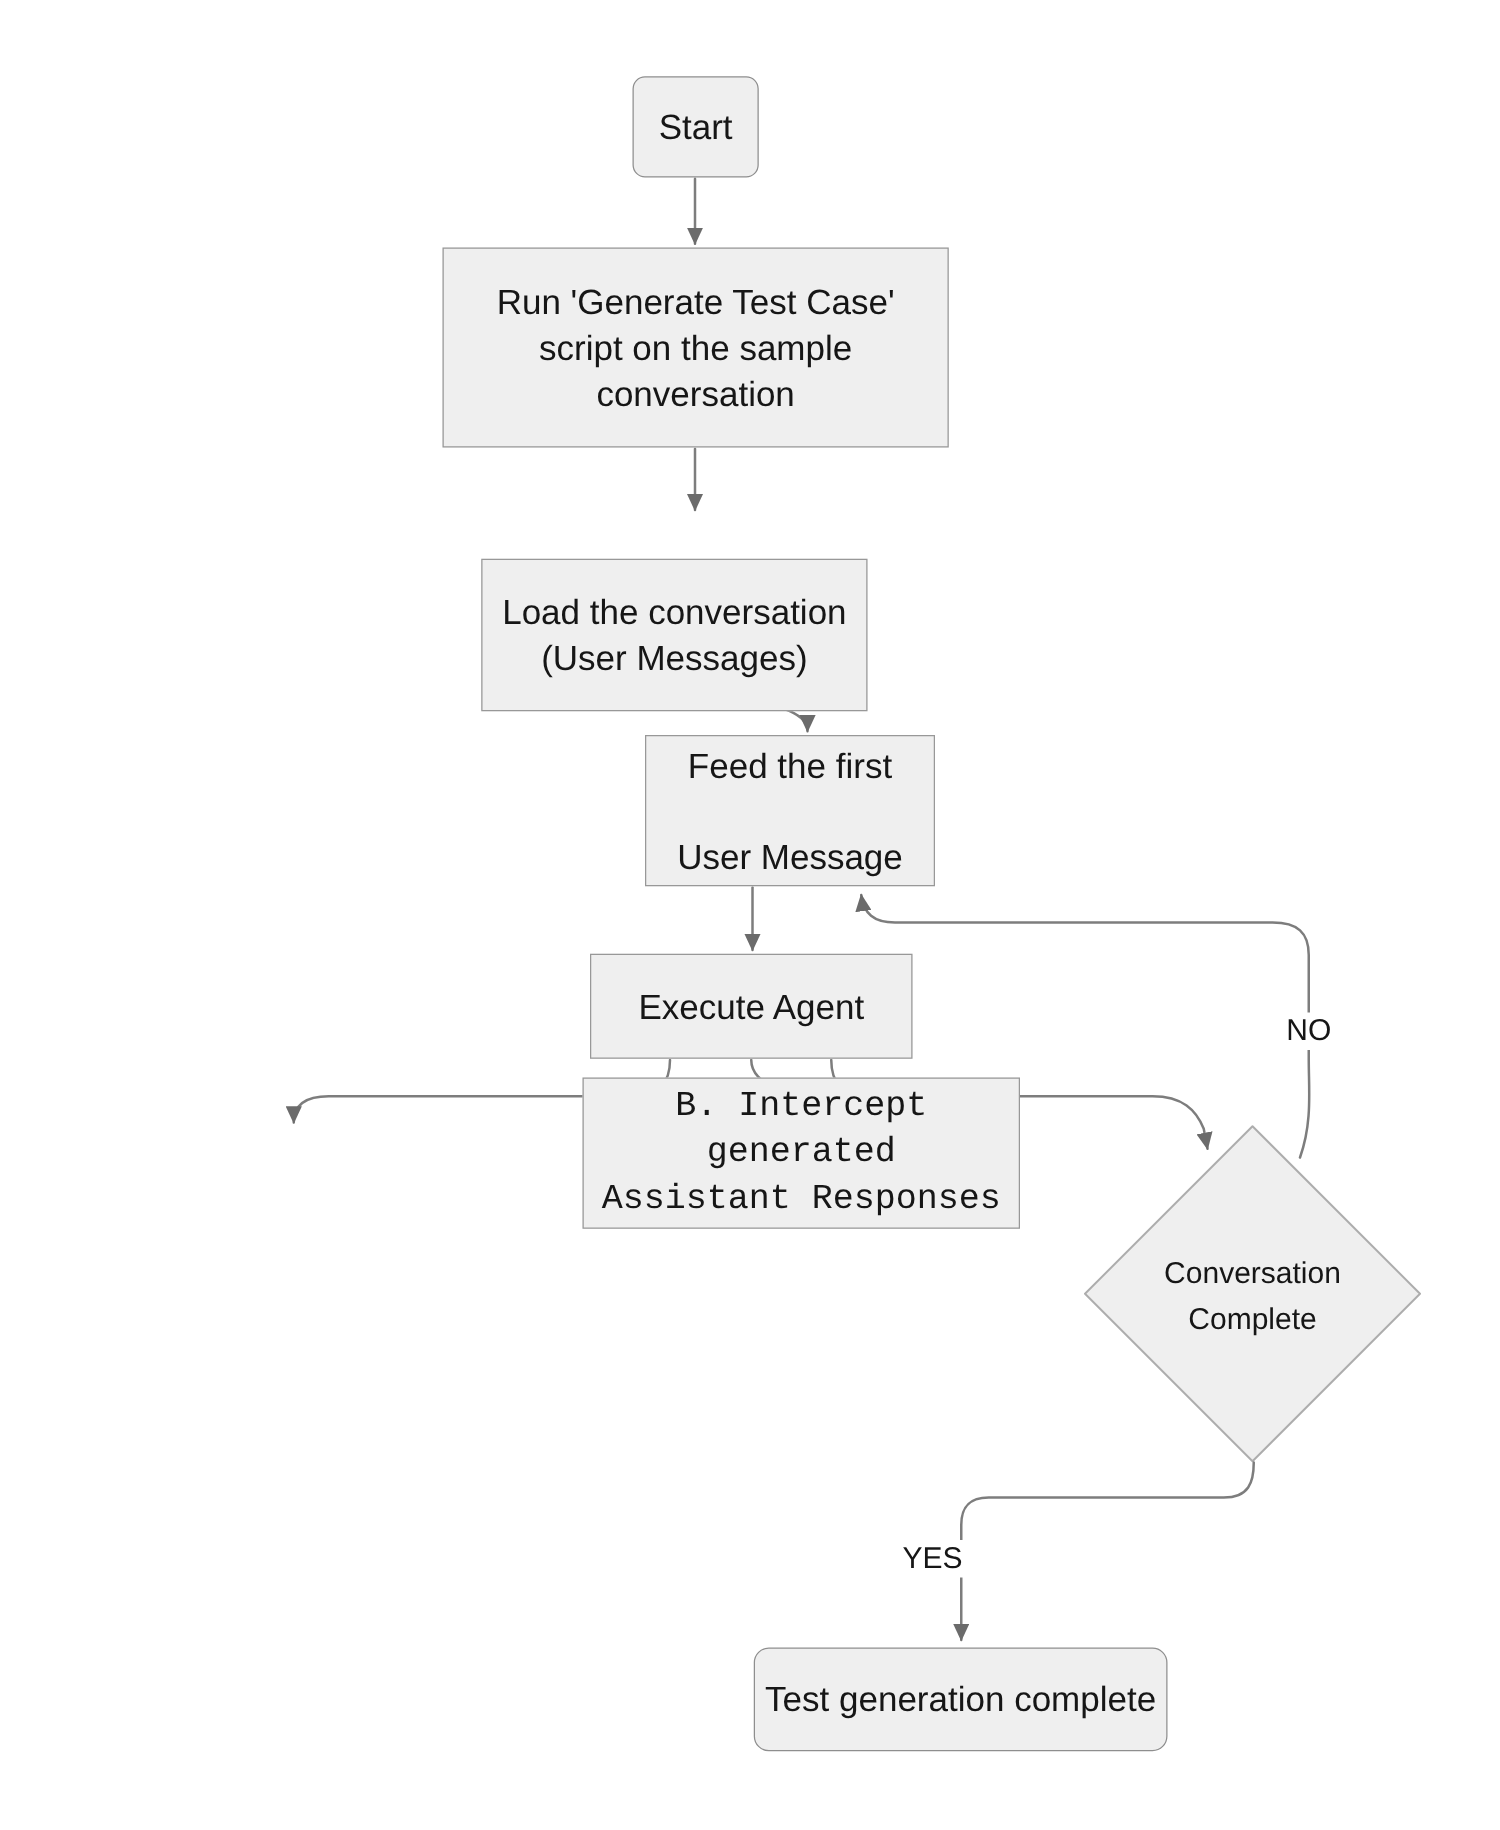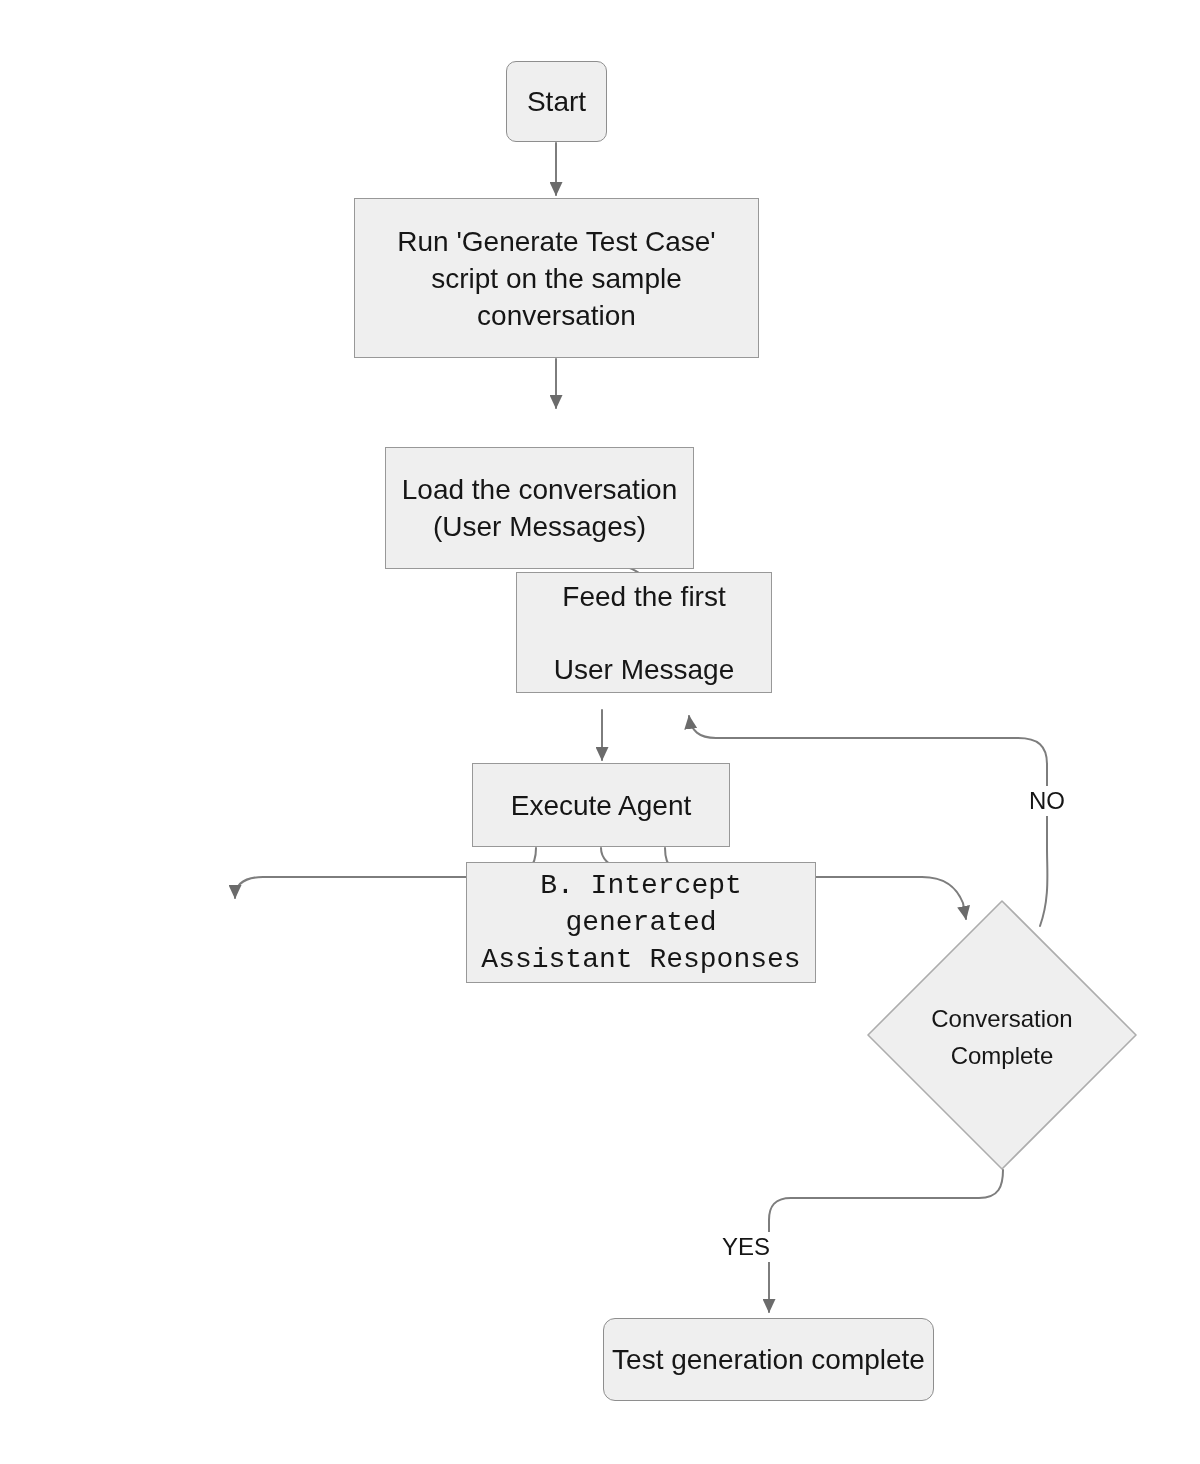--- a/index.html
+++ b/index.html
@@ -100,21 +100,21 @@
     <div>Run 'Generate Test Case'</div>
     <div>script on the sample</div>
     <div>conversation</div>
   </div>
 
   <div class="node" style="left:385px; top:411px; width:309px; height:122px;margin-top:36px;">
     <div>Load the conversation</div>
     <div>(User Messages)</div>
   </div>
 
-  <div class="node" style="left:516px; top:572px; width:256px; height:121px;gap:36px;">
+  <div class="node" style="left:516px; top:588px; width:232px; height:121px;gap:36px;">
     <div>Feed the first</div>
     <div>User Message</div>
   </div>
 
   <div class="node" style="left:472px; top:763px; width:258px; height:84px;">
     <div>Execute Agent</div>
   </div>
 
 
   <div class="node" style="left:466px; top:862px; width:350px; height:121px;font-family:Liberation Mono, monospace;">
@@ -124,16 +124,16 @@
 
   <div class="diamond-label" style="left:1002px; top:1037px;">
     <div>Conversation</div>
     <div>Complete</div>
   </div>
 
   <div class="node end-rounded" style="left:603px; top:1318px; width:331px; height:83px;">
     <div>Test generation complete</div>
   </div>
 
-  <div class="edge-label" style="left:1047px; top:801px;text-align:center;">NO</div>
+  <div class="edge-label" style="left:1047px; top:825px;text-align:center;">NO</div>
   <div class="edge-label" style="left:746px; top:1247px;">YES</div>
 
 </div>
 
 </body></html>

